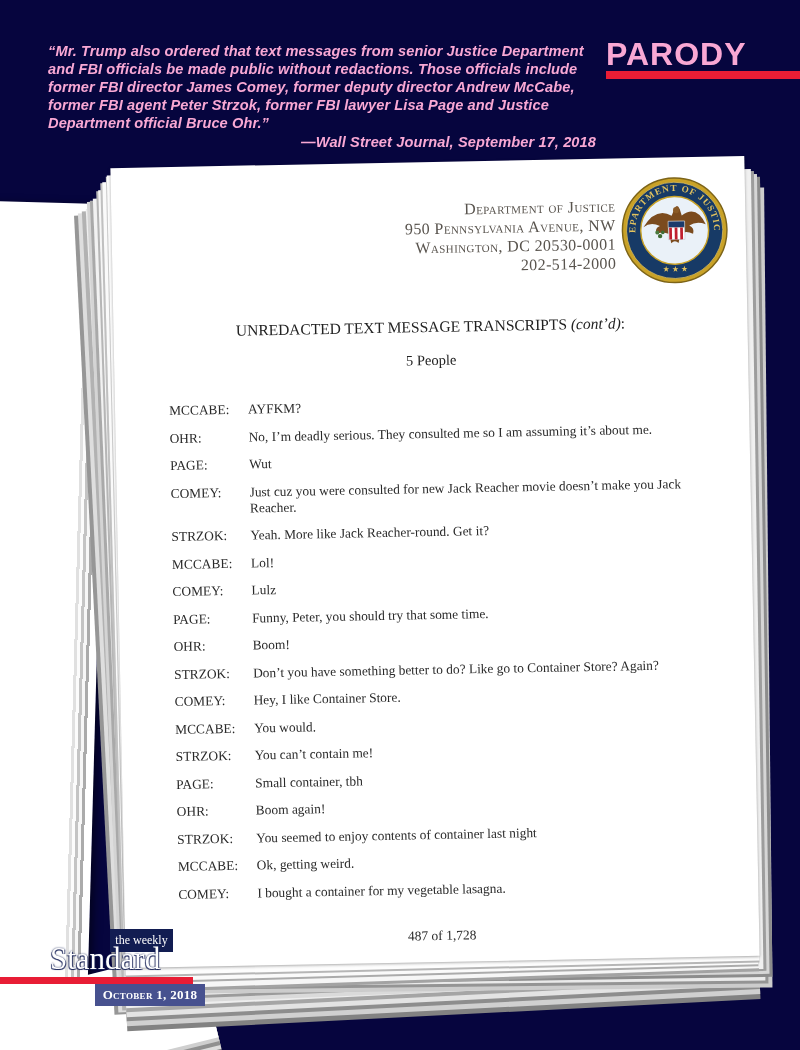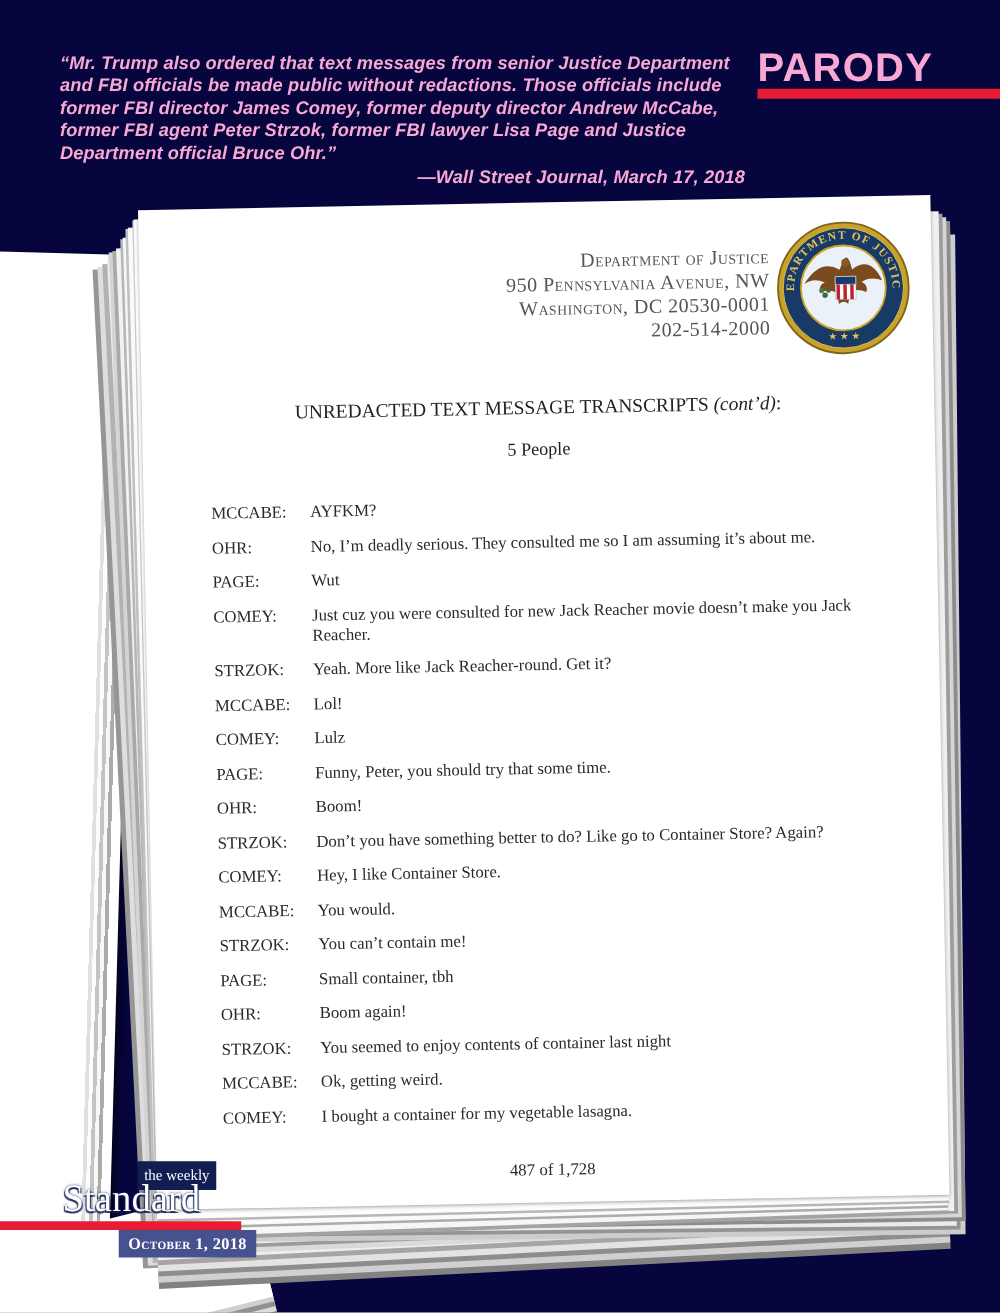--- a/index.html
+++ b/index.html
@@ -118,21 +118,21 @@
     color:#fff; font-family:"Liberation Serif", serif; font-variant:small-caps; font-weight:bold;
     font-size:13px; letter-spacing:0.3px;
     display:flex; align-items:center; justify-content:center; z-index:31;
   }
 </style>
 </head>
 <body>
 
 <div class="quote">
   <div>“Mr. Trump also ordered that text messages from senior Justice Department and FBI officials be made public without redactions. Those officials include former FBI director James Comey, former deputy director Andrew McCabe, former FBI agent Peter Strzok, former FBI lawyer Lisa Page and Justice Department official Bruce Ohr.”</div>
-  <div class="attr">—Wall Street Journal, March 17, 2018</div>
+  <div class="attr">—Wall Street Journal, September 17, 2018</div>
 </div>
 
 <div class="parody">PARODY</div>
 <div class="parody-bar"></div>
 
 <div class="side-paper"></div>
 <div class="mini1"></div>
 <div class="mini2"></div>
 
 <div class="stack">

